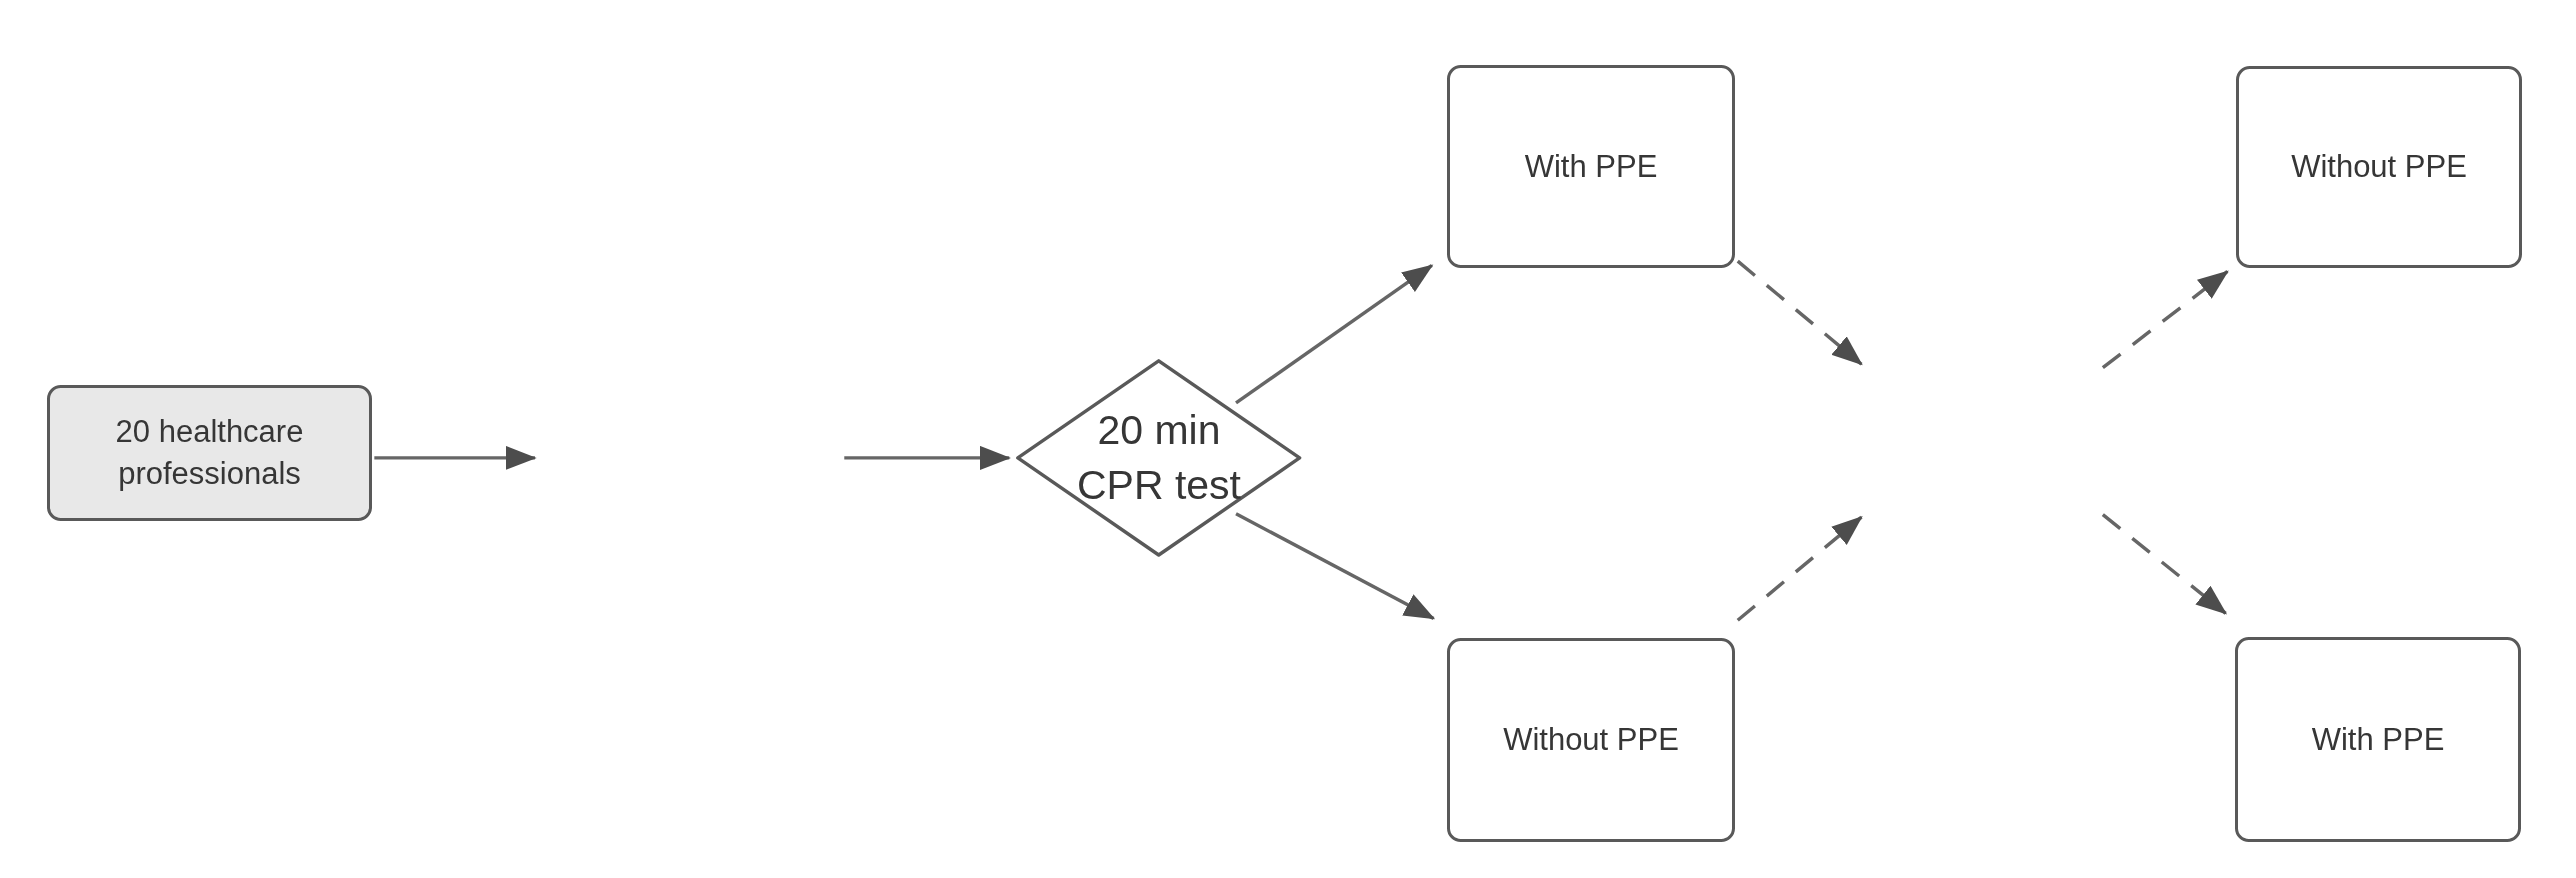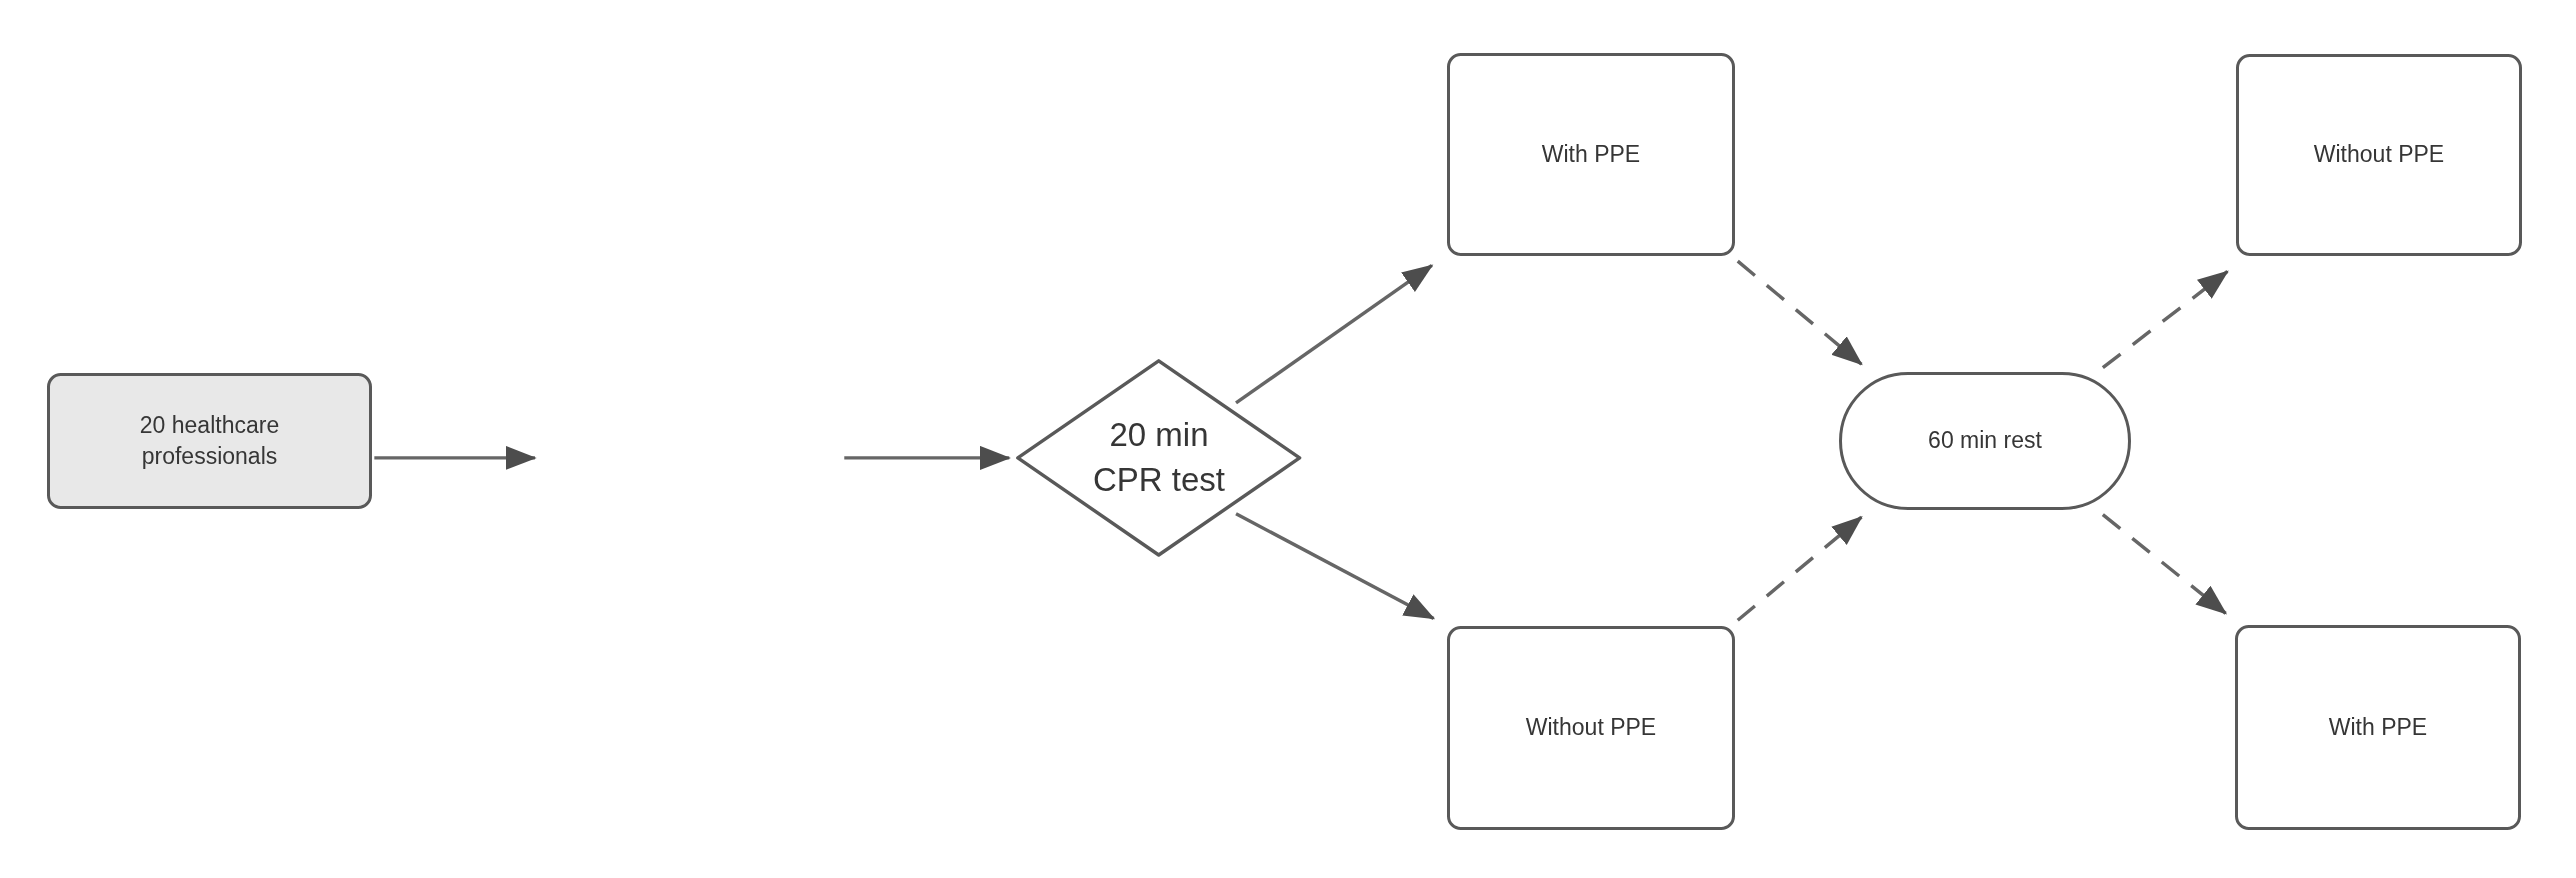--- a/index.html
+++ b/index.html
@@ -25,34 +25,35 @@
   .node {
     position: absolute;
     box-sizing: border-box;
     display: flex;
     align-items: center;
     justify-content: center;
     text-align: center;
     border: 3.4px solid #595959;
     background: #ffffff;
     color: #363636;
-    font-size: 23px;
+    font-size: 31px;
     line-height: 1.35;
     white-space: pre-line;
+    margin-top: 12px;
   }
   .rect    { border-radius: 13.8px; }
   .stadium { border-radius: 859px; }
   .diamond-label {
     position: absolute;
     display: flex;
     align-items: center;
     justify-content: center;
     text-align: center;
     color: #363636;
-    font-size: 33px;
+    font-size: 41px;
     line-height: 1.35;
     white-space: pre-line;
   }
   .start-node { background: #e8e8e8; }
   .edge-solid  { stroke: #666666; stroke-width: 4; fill: none; }
   .edge-dashed { stroke: #666666; stroke-width: 4; fill: none; stroke-dasharray: 26 18; }
   .diamond-shape { fill: #ffffff; stroke: #595959; stroke-width: 4; stroke-linejoin: round; }
 </style>
 </head>
 <body>
@@ -83,20 +84,19 @@
 professionals</div>
 
 
   <div class="diamond-label" style="left:1055px; top:398px; width:208px; height:120px;">20 min
 CPR test</div>
 
   <div class="node rect" style="left:1447px; top:53px; width:288px; height:203px;">With PPE</div>
 
   <div class="node rect" style="left:1447px; top:626px; width:288px; height:204px;">Without PPE</div>
 
-  <div class="node stadium" style="left:1839px; top:372px; width:292px; height:138px;">60 min rest</div>
 
   <div class="node rect" style="left:2236px; top:54px; width:286px; height:202px;">Without PPE</div>
 
   <div class="node rect" style="left:2235px; top:625px; width:286px; height:205px;">With PPE</div>
 
 </div>
 
 
 </body></html>

